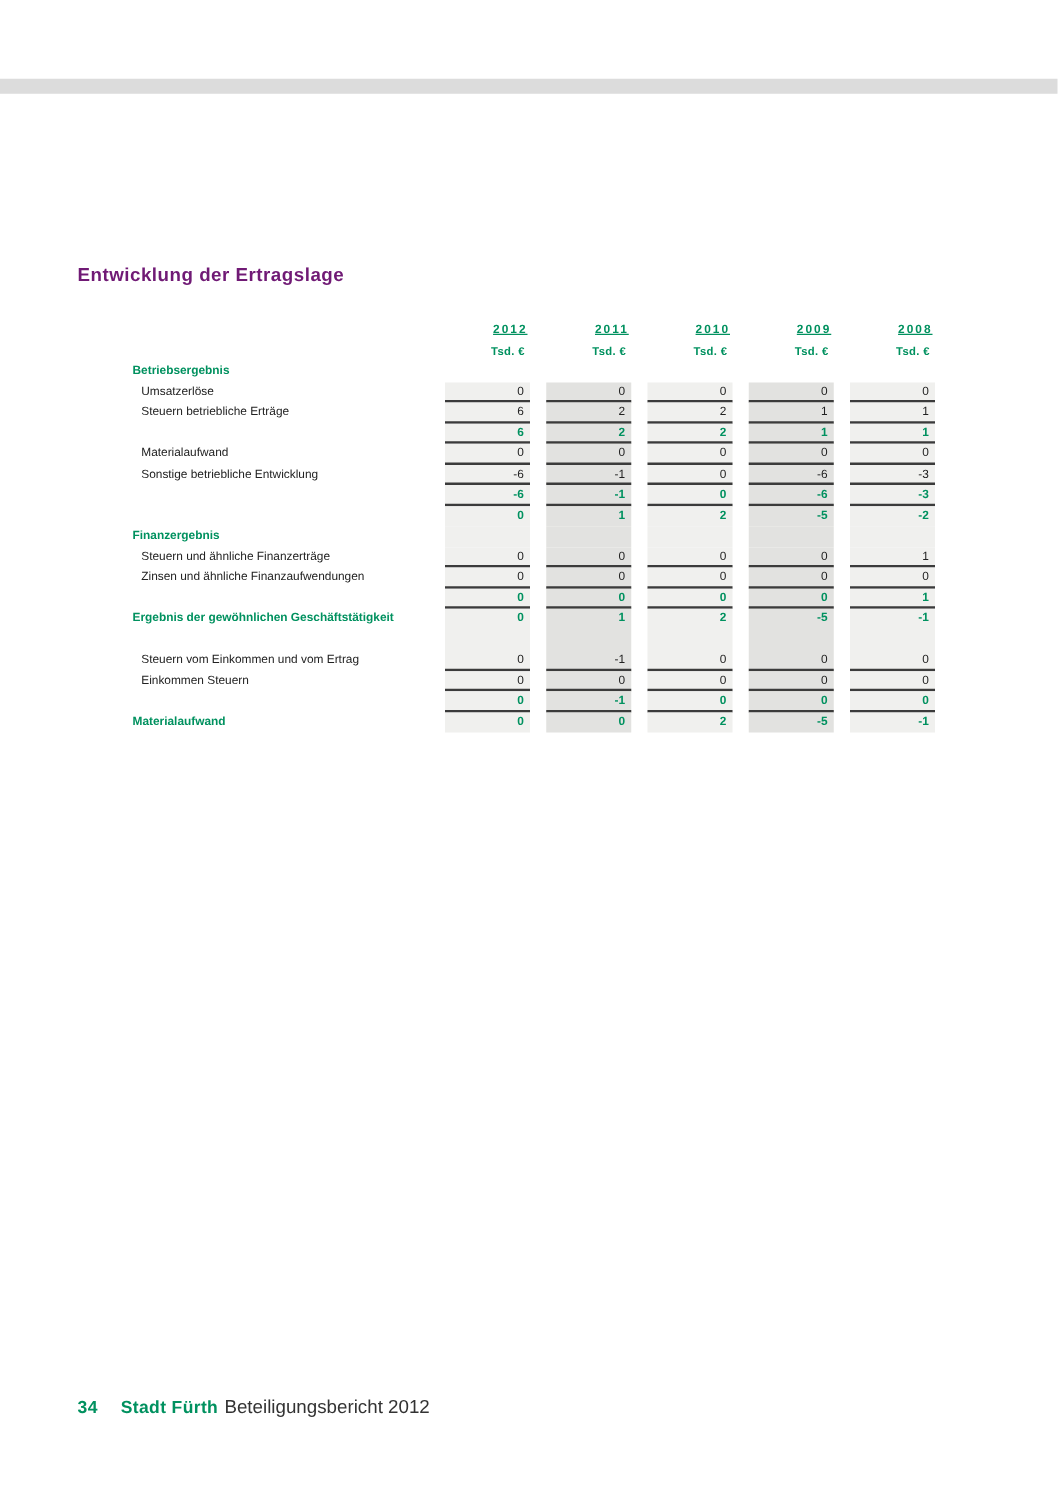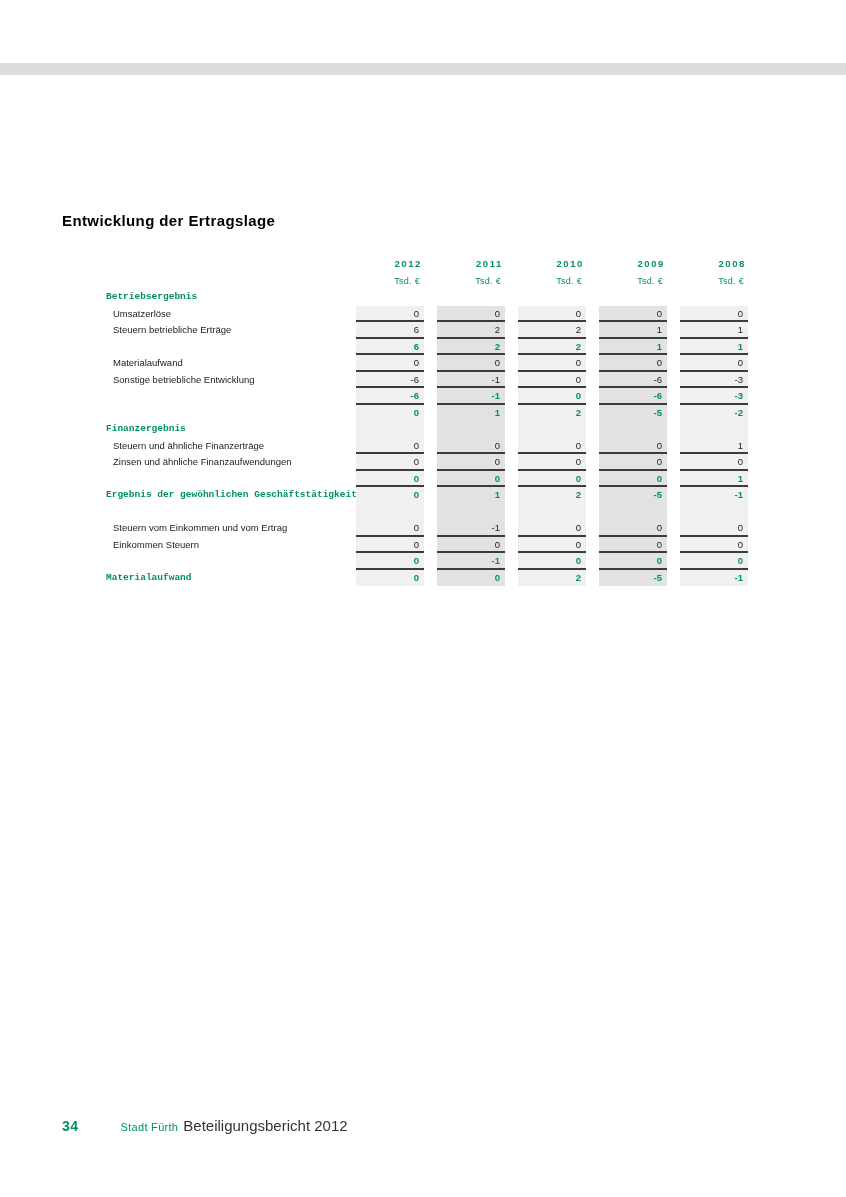--- a/index.html
+++ b/index.html
@@ -13,64 +13,64 @@
   }
   .topbar {
     position:absolute; left:0; top:63px;
     width:846px; height:12px;
     background:#dcdcdc;
   }
   .page-title {
     position:absolute; left:62px; top:202px;
     font-size:15px; font-weight:bold;
     letter-spacing:0.4px;
-    color:#000000;
+    color:#701a75;
   }
   .table-grid {
     position:absolute; left:106px; top:256px;
     display:grid;
     grid-template-columns:237px repeat(5, 68px);
     column-gap:13px;
     grid-auto-rows:16.5px;
     font-size:9.5px;
     line-height:16.5px;
   }
   .cell { box-sizing:border-box; white-space:nowrap; overflow:visible; }
   .lbl { text-align:left; }
   .lbl.item { padding-left:7px; color:#222; }
-  .lbl.section, .lbl.result { color:#00915f; font-weight:bold;font-family:Liberation Mono, monospace; }
+  .lbl.section, .lbl.result { color:#00915f; font-weight:bold; }
   .val {
     text-align:right; padding-right:5px;
     color:#222;
   }
   .val.light { background:#f0f0ee; }
   .val.dark  { background:#e2e2e0; }
   .val.nobg  { background:transparent; }
   .val.ul    { border-bottom:2px solid #3b3b3b; }
   .val.total { color:#00915f; font-weight:bold; }
   .th-year {
     text-align:right; padding-right:2px;
     color:#00915f; font-weight:bold;
-    font-size:9.5px; letter-spacing:1.6px;
+    font-size:9.5px; letter-spacing:1.6px;text-decoration:underline;
   }
   .th-unit {
     text-align:right; padding-right:4px;
-    color:#00915f; font-weight:normal;
+    color:#00915f; font-weight:bold;
     font-size:9px; letter-spacing:0.3px;
   }
   .footer {
     position:absolute; left:62px; top:1117px;
     display:flex; align-items:baseline;
   }
   .footer .page-num {
     font-size:14px; font-weight:bold; color:#00915f;
-    margin-right:42px; letter-spacing:0.5px;
+    margin-right:18px; letter-spacing:0.5px;
   }
   .footer .brand {
-    font-size:11px; font-weight:normal; color:#00915f;
+    font-size:14px; font-weight:bold; color:#00915f;
     letter-spacing:0.3px;
   }
   .footer .doc {
     font-size:15px; color:#333; margin-left:5px;
   }
 </style>
 </head>
 <body>
 
 <div class="topbar"></div>

